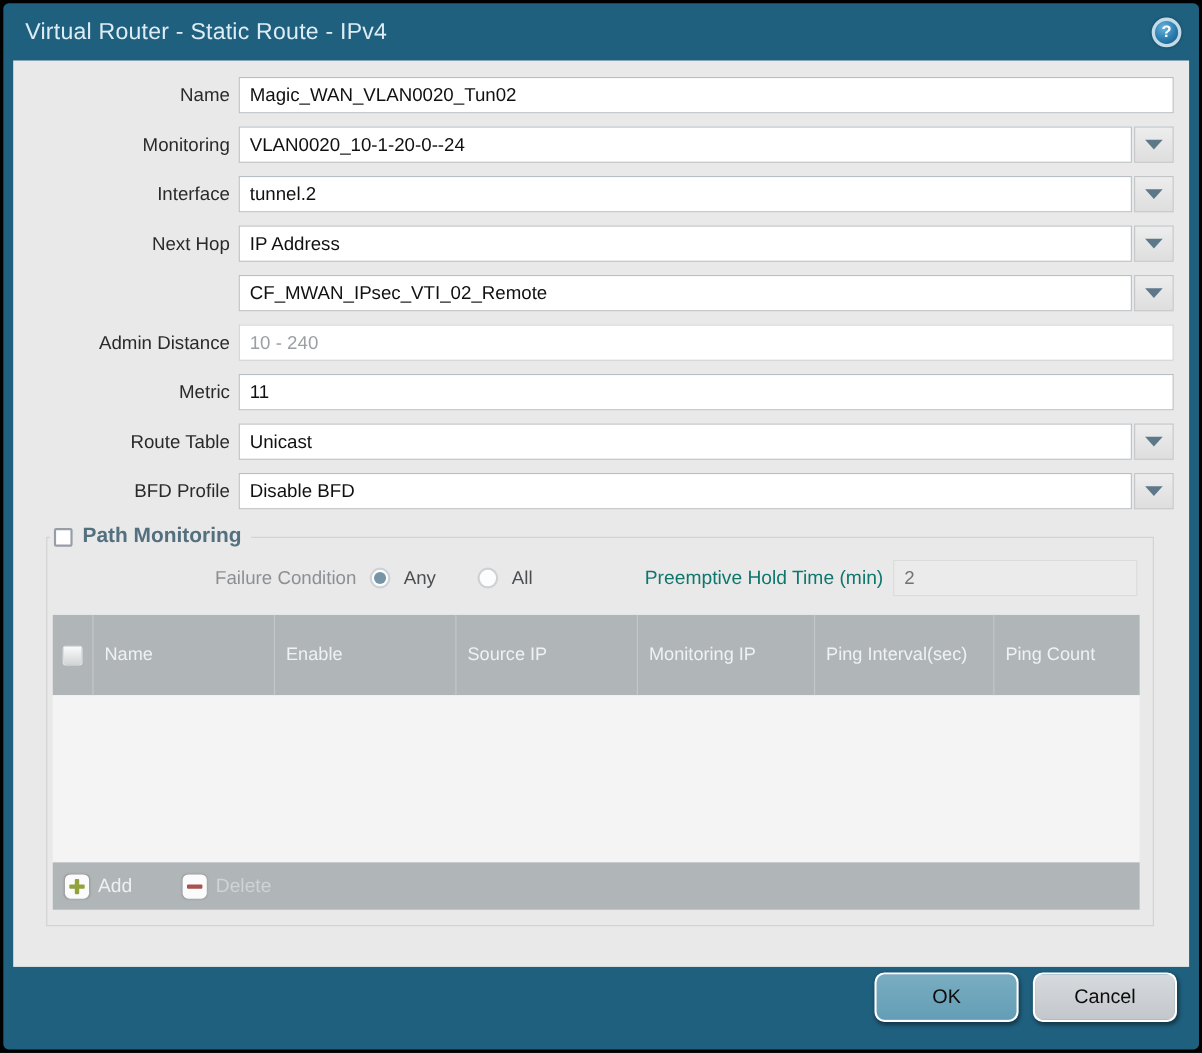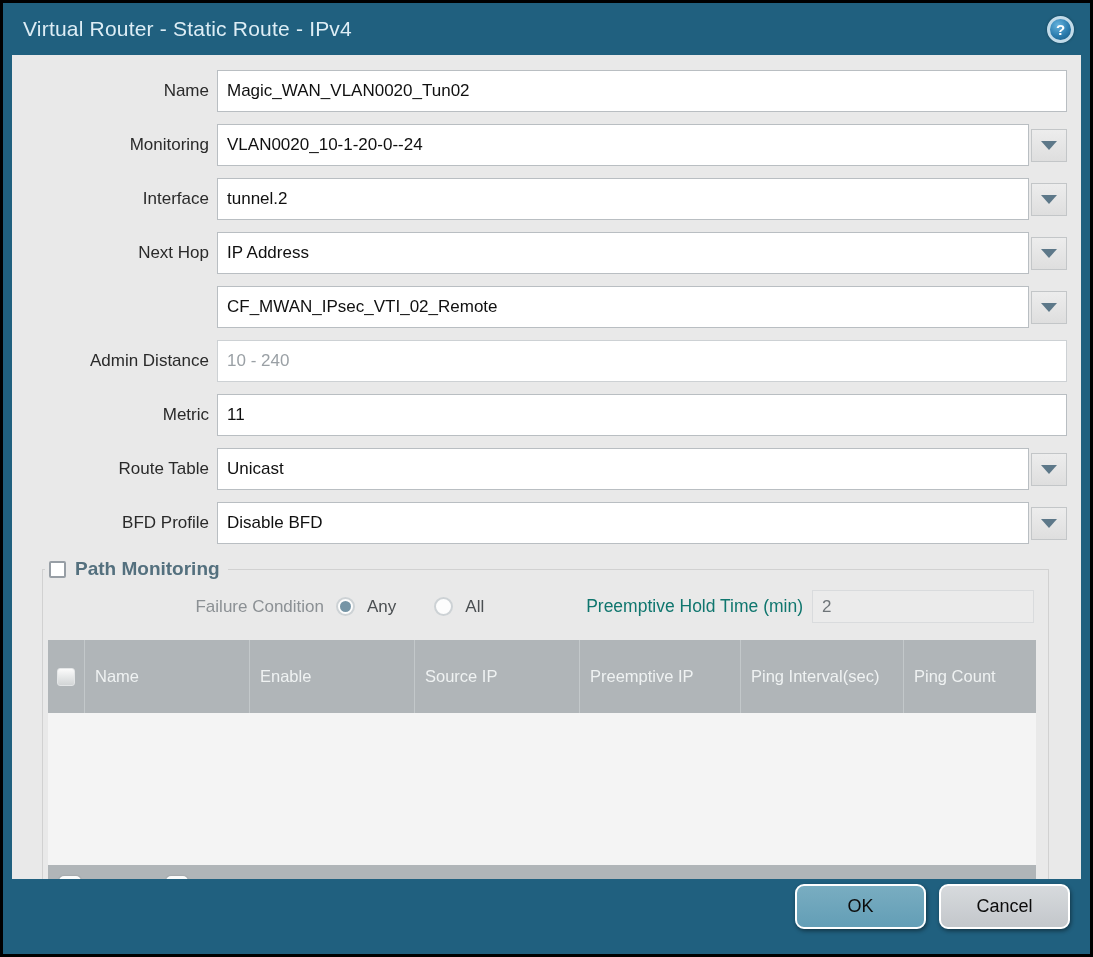--- a/index.html
+++ b/index.html
@@ -8,21 +8,21 @@
 
   .dialog {
     position: relative;
     width: 1093px; height: 957px;
     background: #000;
     padding: 3px;
   }
   .frame {
     width: 100%; height: 100%;
     background: #20607f;
-    border-radius: 0;
+    border-radius: 5px;
     display: flex; flex-direction: column;
     overflow: hidden;
     justify-content: flex-end;
   }
 
   
   .titlebar {
     height: 52px; flex: 0 0 52px;
     display: flex; align-items: center;
     padding: 0 18px 0 20px;
@@ -57,21 +57,21 @@
   }
   .form-label {
     flex: 0 0 193px;
     text-align: right;
     padding-right: 8px;
     font-size: 17px; color: #2a2a2a;
     white-space: nowrap;
   }
   .form-row input[type=text] {
     flex: 1 1 auto;
-    height: 42px;
+    height: 33px;
     border: 1px solid #b9bec2;
     background: #fff;
     font-family: "Liberation Sans", sans-serif;
     font-size: 17px; color: #101010;
     padding: 0 9px;
     outline: none;
   }
   .form-row input.lite-border { border-color: #cdd1d4; }
   .form-row input::placeholder { color: #9aa0a5; opacity: 1; }
   .dd-btn {
@@ -324,21 +324,21 @@
         </div>
 
         <div class="pm-table">
           <div class="pm-thead">
             <div class="th-cell c0">
               <span class="th-checkbox"></span>
             </div>
             <div class="th-cell c1">Name</div>
             <div class="th-cell c2">Enable</div>
             <div class="th-cell c3">Source IP</div>
-            <div class="th-cell c4">Preemptive IP</div>
+            <div class="th-cell c4">Monitoring IP</div>
             <div class="th-cell c5">Ping Interval(sec)</div>
             <div class="th-cell c6">Ping Count</div>
           </div>
           <div class="pm-tbody"></div>
           <div class="pm-tfoot">
             <div class="foot-btn">
               <span class="icon-sq plus">
                   <span class="h-bar"></span>
                   <span class="v-bar"></span>
                 </span>

